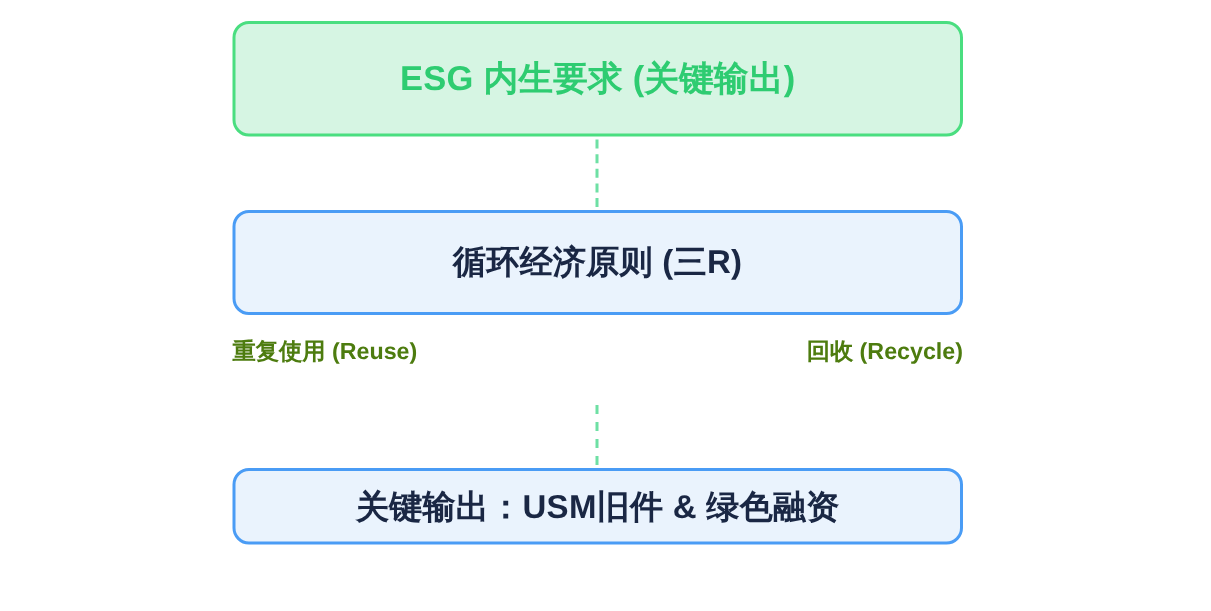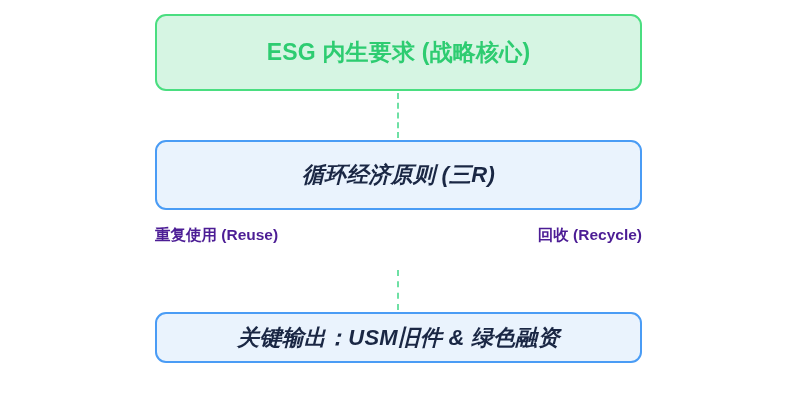--- a/index.html
+++ b/index.html
@@ -55,21 +55,20 @@
 
   
   .node--blue {
     background: #eaf3fd;
     border: 2px solid #4a9cf5;
   }
   .node--blue .node-label {
     color: #1a2744;
     font-size: 22px;
     font-weight: bold;
-    font-style: italic;
   }
 
   .node--principle {
     top: 140px;
     height: 70px;
   }
 
   .node--output {
     top: 312px;
     height: 51px;
@@ -96,38 +95,38 @@
     position: absolute;
     top: 224px;
     left: 155px;
     width: 487px;
     height: 56px;
     display: flex;
     align-items: flex-start;
     justify-content: space-between;
   }
   .r-label {
-    color: #4c1d95;
+    color: #4d7c0f;
     font-size: 15.5px;
     font-weight: bold;
     line-height: 1.45;
     text-align: center;
     white-space: pre-line;
   }
   .r-label--left   { flex: 0 0 auto; text-align: left; }
   .r-label--center { flex: 0 0 auto; width: 130px; }
   .r-label--right  { flex: 0 0 auto; text-align: right; margin-left: 32px; }
 </style>
 </head>
 <body>
 
 <div id="diagram">
 
   <div class="node node--root">
-    <span class="node-label">ESG 内生要求 (战略核心)</span>
+    <span class="node-label">ESG 内生要求 (关键输出)</span>
   </div>
 
   <div class="connector connector--top"></div>
 
   <div class="node node--blue node--principle">
     <span class="node-label">循环经济原则 (三R)</span>
   </div>
 
   <div class="r-labels">
     <span class="r-label r-label--left">重复使用 (Reuse)</span>

